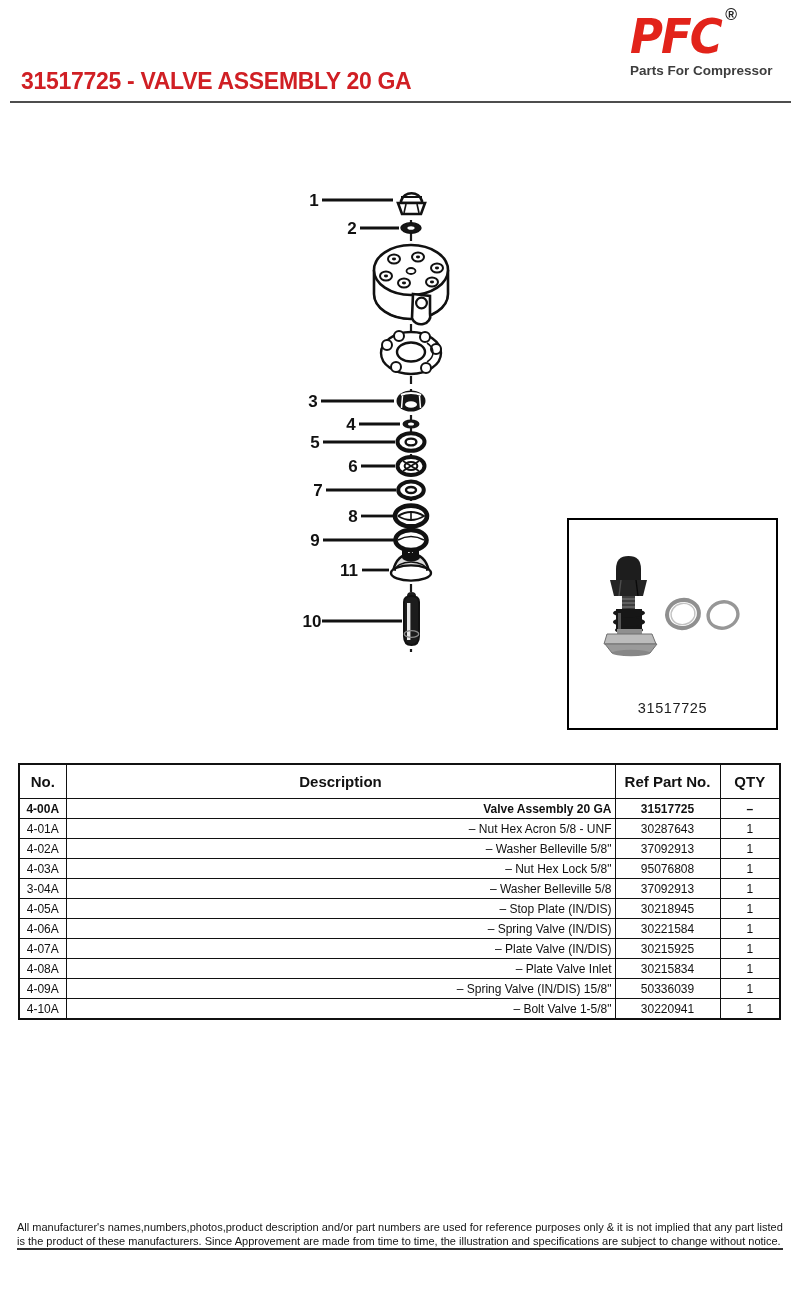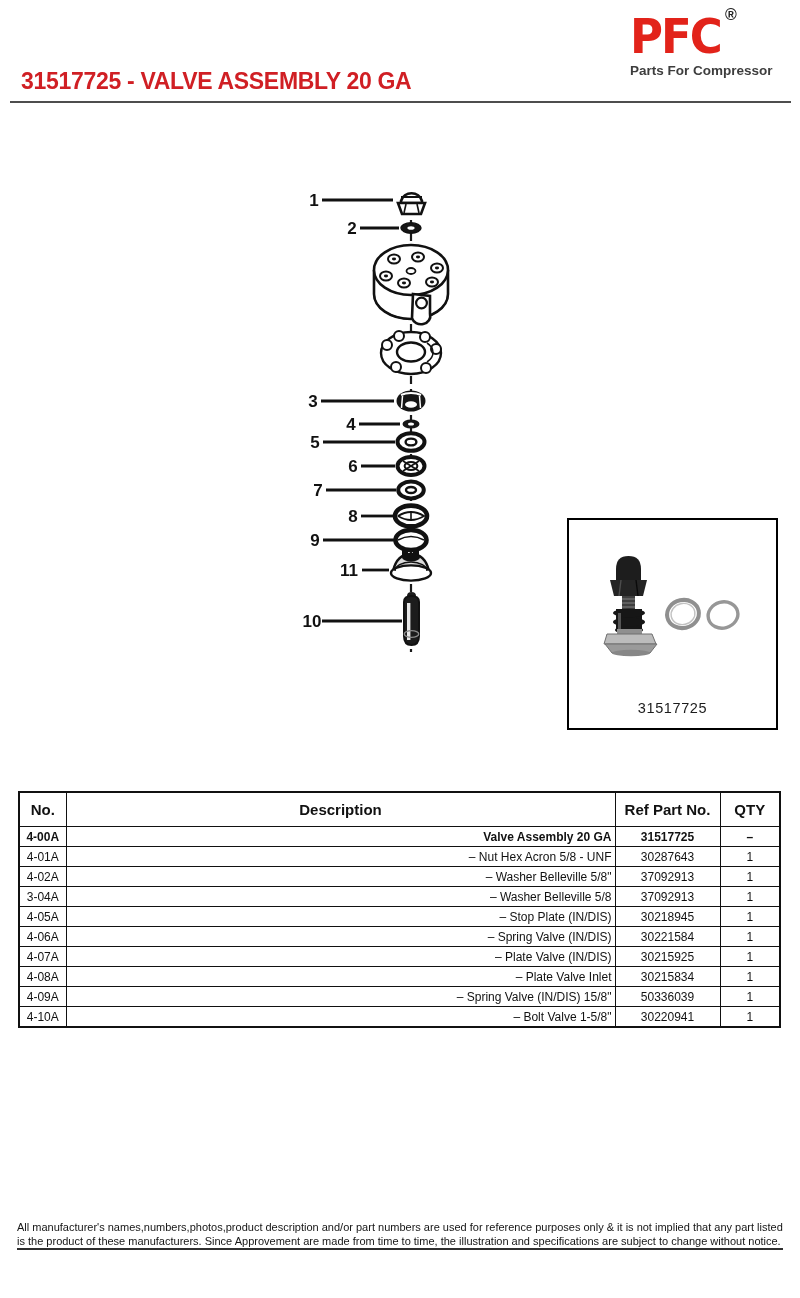--- a/index.html
+++ b/index.html
@@ -7,21 +7,21 @@
     width:800px;height:1298px;position:relative;background:#ffffff;
     font-family:"Liberation Sans", sans-serif;color:#111;overflow:hidden;
   }
   .page-title{
     position:absolute;left:21px;top:68px;
     font-size:23px;font-weight:bold;letter-spacing:-0.3px;color:#d01f24;
     white-space:nowrap;
     text-align:center;
   }
   .logo{position:absolute;left:630px;top:12px;width:160px;}
-  .logo-row{position:relative;display:inline-block;}
+  .logo-row{position:relative;display:inline-block;font-style:italic;}
   .logo-text{
     font-family:"DejaVu Sans", sans-serif;
     font-size:45px;font-weight:900;color:#e2231a;letter-spacing:-2px;
     line-height:1;display:inline-block;transform:scaleY(1.08);transform-origin:top left;
   }
   .logo-reg{
     position:absolute;top:-6px;right:-16px;font-size:16px;color:#222;font-weight:bold;
   }
   .logo-tagline{
     font-size:13.5px;font-weight:bold;color:#3d3d3d;margin-top:6px;white-space:nowrap;
@@ -36,21 +36,20 @@
     border:2px solid #000;background:#fff;
   }
   .inset-label{
     position:absolute;left:0;right:0;bottom:12px;text-align:center;
     font-size:14.5px;color:#1c1c1c;letter-spacing:0.6px;
   }
   .table-wrap{position:absolute;left:18px;top:763px;width:761px;}
   table.parts{
     border-collapse:collapse;width:100%;table-layout:fixed;
     border:2px solid #111;
-    margin-top:28px;
   }
   table.parts th, table.parts td{border:1px solid #111;overflow:hidden;white-space:nowrap;}
   table.parts th{height:31px;font-size:15px;font-weight:bold;text-align:center;}
   table.parts td{height:19px;font-size:12px;padding:0 3px;}
   td.col-no{text-align:center;}
   td.col-desc{text-align:right;padding-left:8px;}
   td.col-ref{text-align:center;}
   td.col-qty{text-align:center;}
   tr.bold-row td{font-weight:bold;}
   .disclaimer{
@@ -275,20 +274,26 @@
           <td class="col-ref">30287643</td>
           <td class="col-qty">1</td>
         </tr>
         <tr>
           <td class="col-no">4-02A</td>
           <td class="col-desc">– Washer Belleville 5/8"</td>
           <td class="col-ref">37092913</td>
           <td class="col-qty">1</td>
         </tr>
         <tr>
+          <td class="col-no">4-03A</td>
+          <td class="col-desc">– Nut Hex Lock 5/8"</td>
+          <td class="col-ref">95076808</td>
+          <td class="col-qty">1</td>
+        </tr>
+        <tr>
           <td class="col-no">3-04A</td>
           <td class="col-desc">– Washer Belleville 5/8</td>
           <td class="col-ref">37092913</td>
           <td class="col-qty">1</td>
         </tr>
         <tr>
           <td class="col-no">4-05A</td>
           <td class="col-desc">– Stop Plate (IN/DIS)</td>
           <td class="col-ref">30218945</td>
           <td class="col-qty">1</td>

